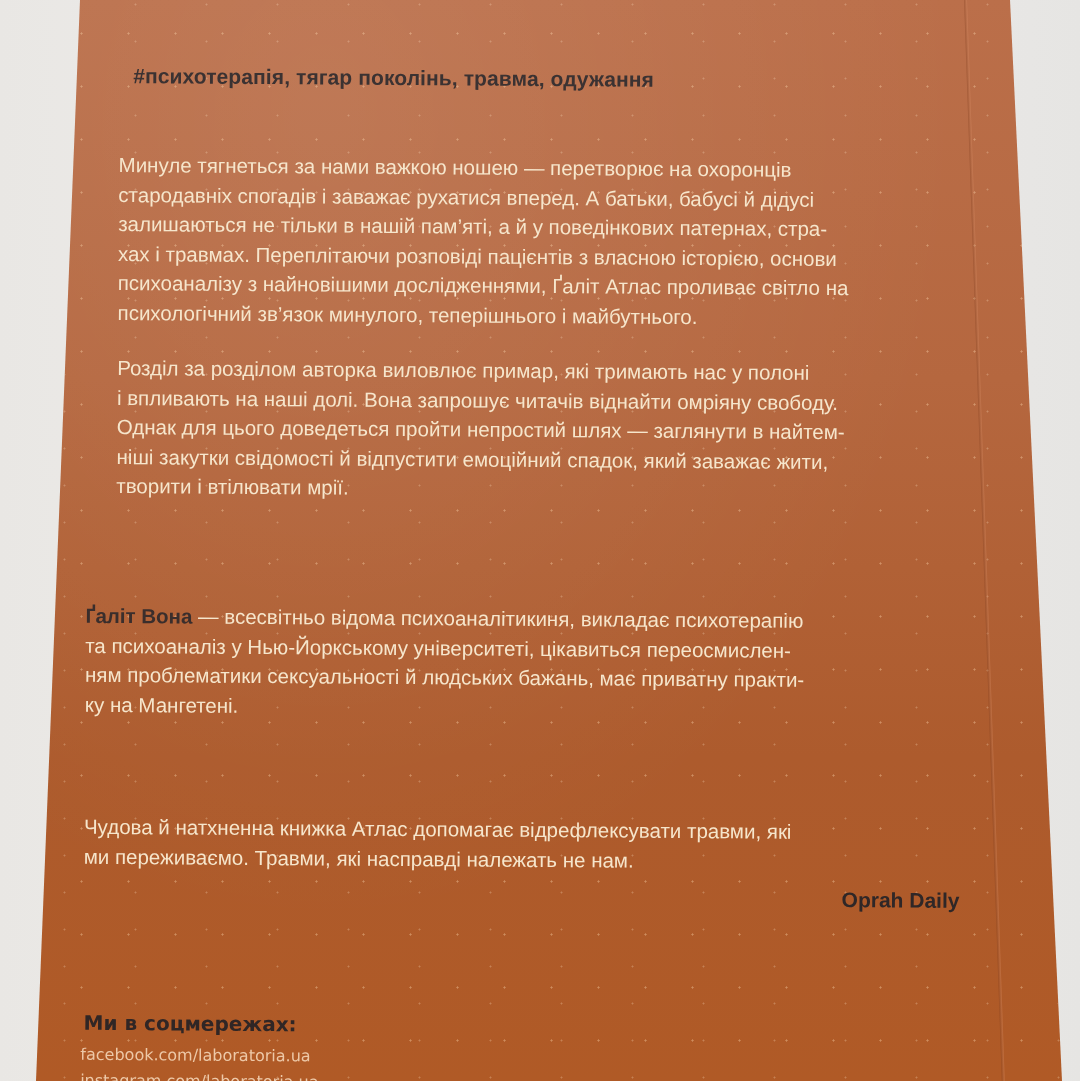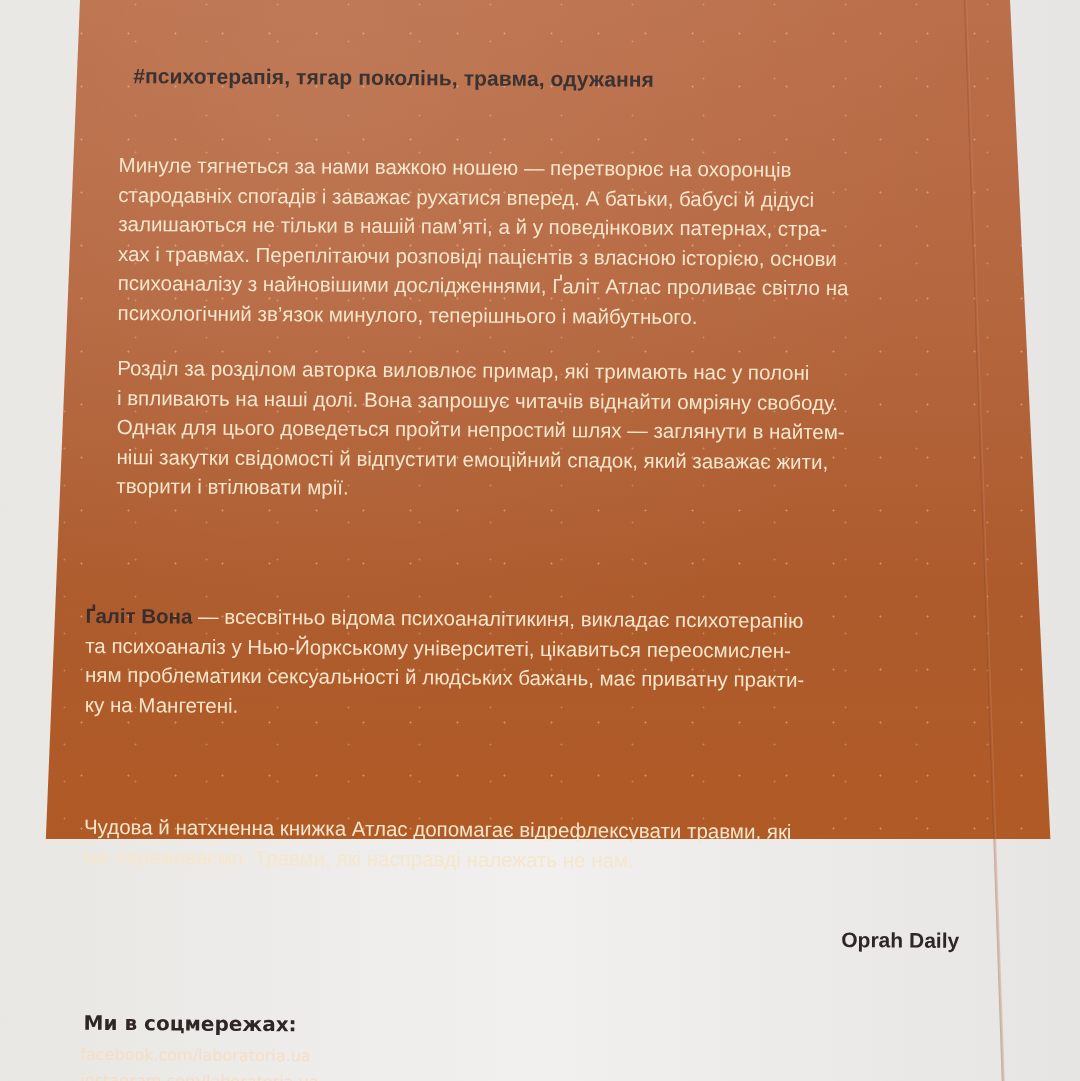--- a/index.html
+++ b/index.html
@@ -3,21 +3,21 @@
   <meta charset="utf-8">
   <style>
     html, body { margin: 0; padding: 0; }
     body {
       width: 1080px; height: 1081px; overflow: hidden;
       background: linear-gradient(90deg, #e9e7e4 0%, #f1f0ee 50%, #e6e5e3 100%);
       position: relative;
       font-family: "DejaVu Sans", sans-serif;
     }
     .cover {
-      position: absolute; left: 0; top: 0; width: 1080px; height: 839px;
+      position: absolute; left: 0; top: 0; width: 1080px; height: 1081px;
       clip-path: polygon(80px 0px, 1010px 0px, 1062px 1081px, 36px 1081px);
       background:
         radial-gradient(ellipse at 30% 10%, rgba(255,255,255,0.08), rgba(255,255,255,0) 60%),
         linear-gradient(180deg, #bb6f4a 0%, #b5673f 35%, #ad5b2d 70%, #b05a26 100%);
     }
     .speckles {
       position: absolute; inset: 0;
       background-image:
         radial-gradient(circle, rgba(255,220,180,0.55) 0.8px, transparent 1.4px),
         radial-gradient(circle, rgba(255,230,200,0.4) 0.7px, transparent 1.3px);
@@ -51,21 +51,21 @@
       text-align: justify;
       text-align-last: left;
     }
     .para .line { display: block; white-space: nowrap; }
     .p1 { left: 116px; top: 153px; width: 846px; }
     .p2 { left: 116px; top: 356px; width: 846px; }
     .p3 { left: 86px; top: 604px; width: 880px; }
     .p4 { left: 86px; top: 815px; width: 880px; }
     .bold-dark { color: #3a2e2c; font-weight: bold; }
     .source {
-      position: absolute; right: 118px; top: 926px;
+      position: absolute; right: 118px; top: 886px;
       font-family: "Liberation Sans", sans-serif; font-weight: bold;
       font-size: 21px; color: #2f2727;
     }
     .social-title {
       position: absolute; left: 87px; top: 1014px;
       font-family: "DejaVu Sans", sans-serif; font-weight: bold;
       font-size: 20px; color: #302625;
     }
     .social-link {
       position: absolute; left: 84px;

